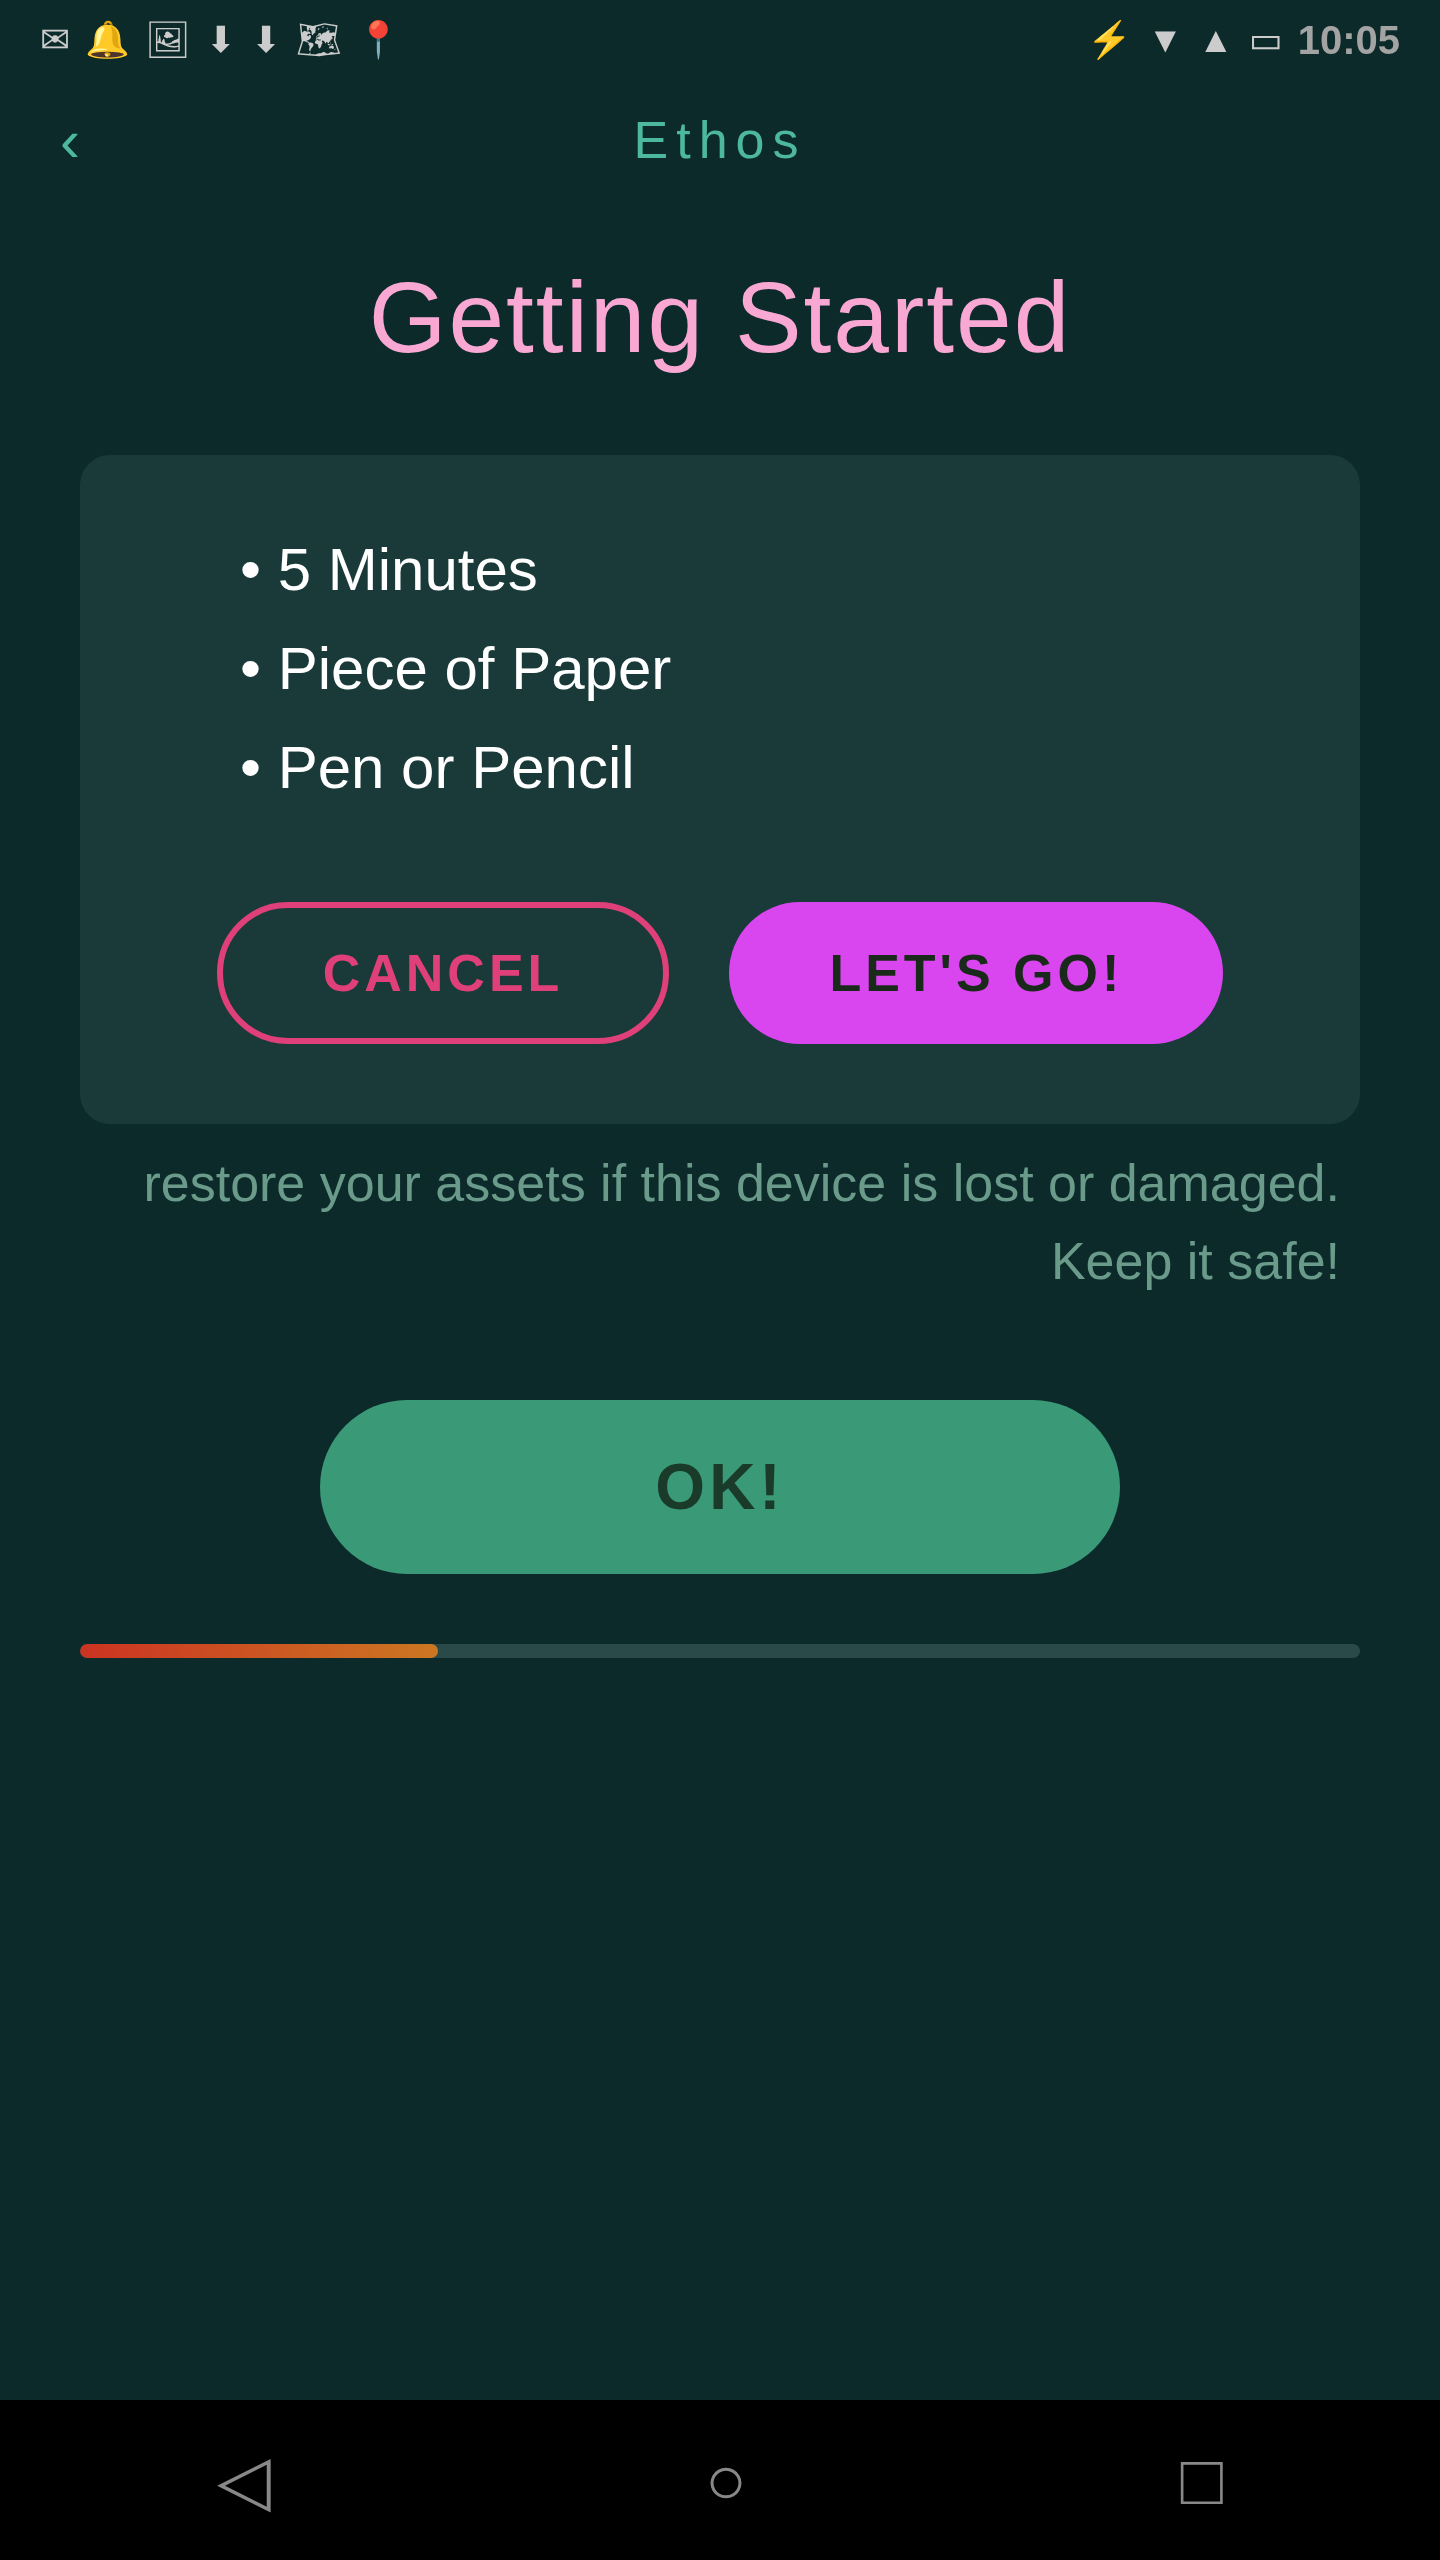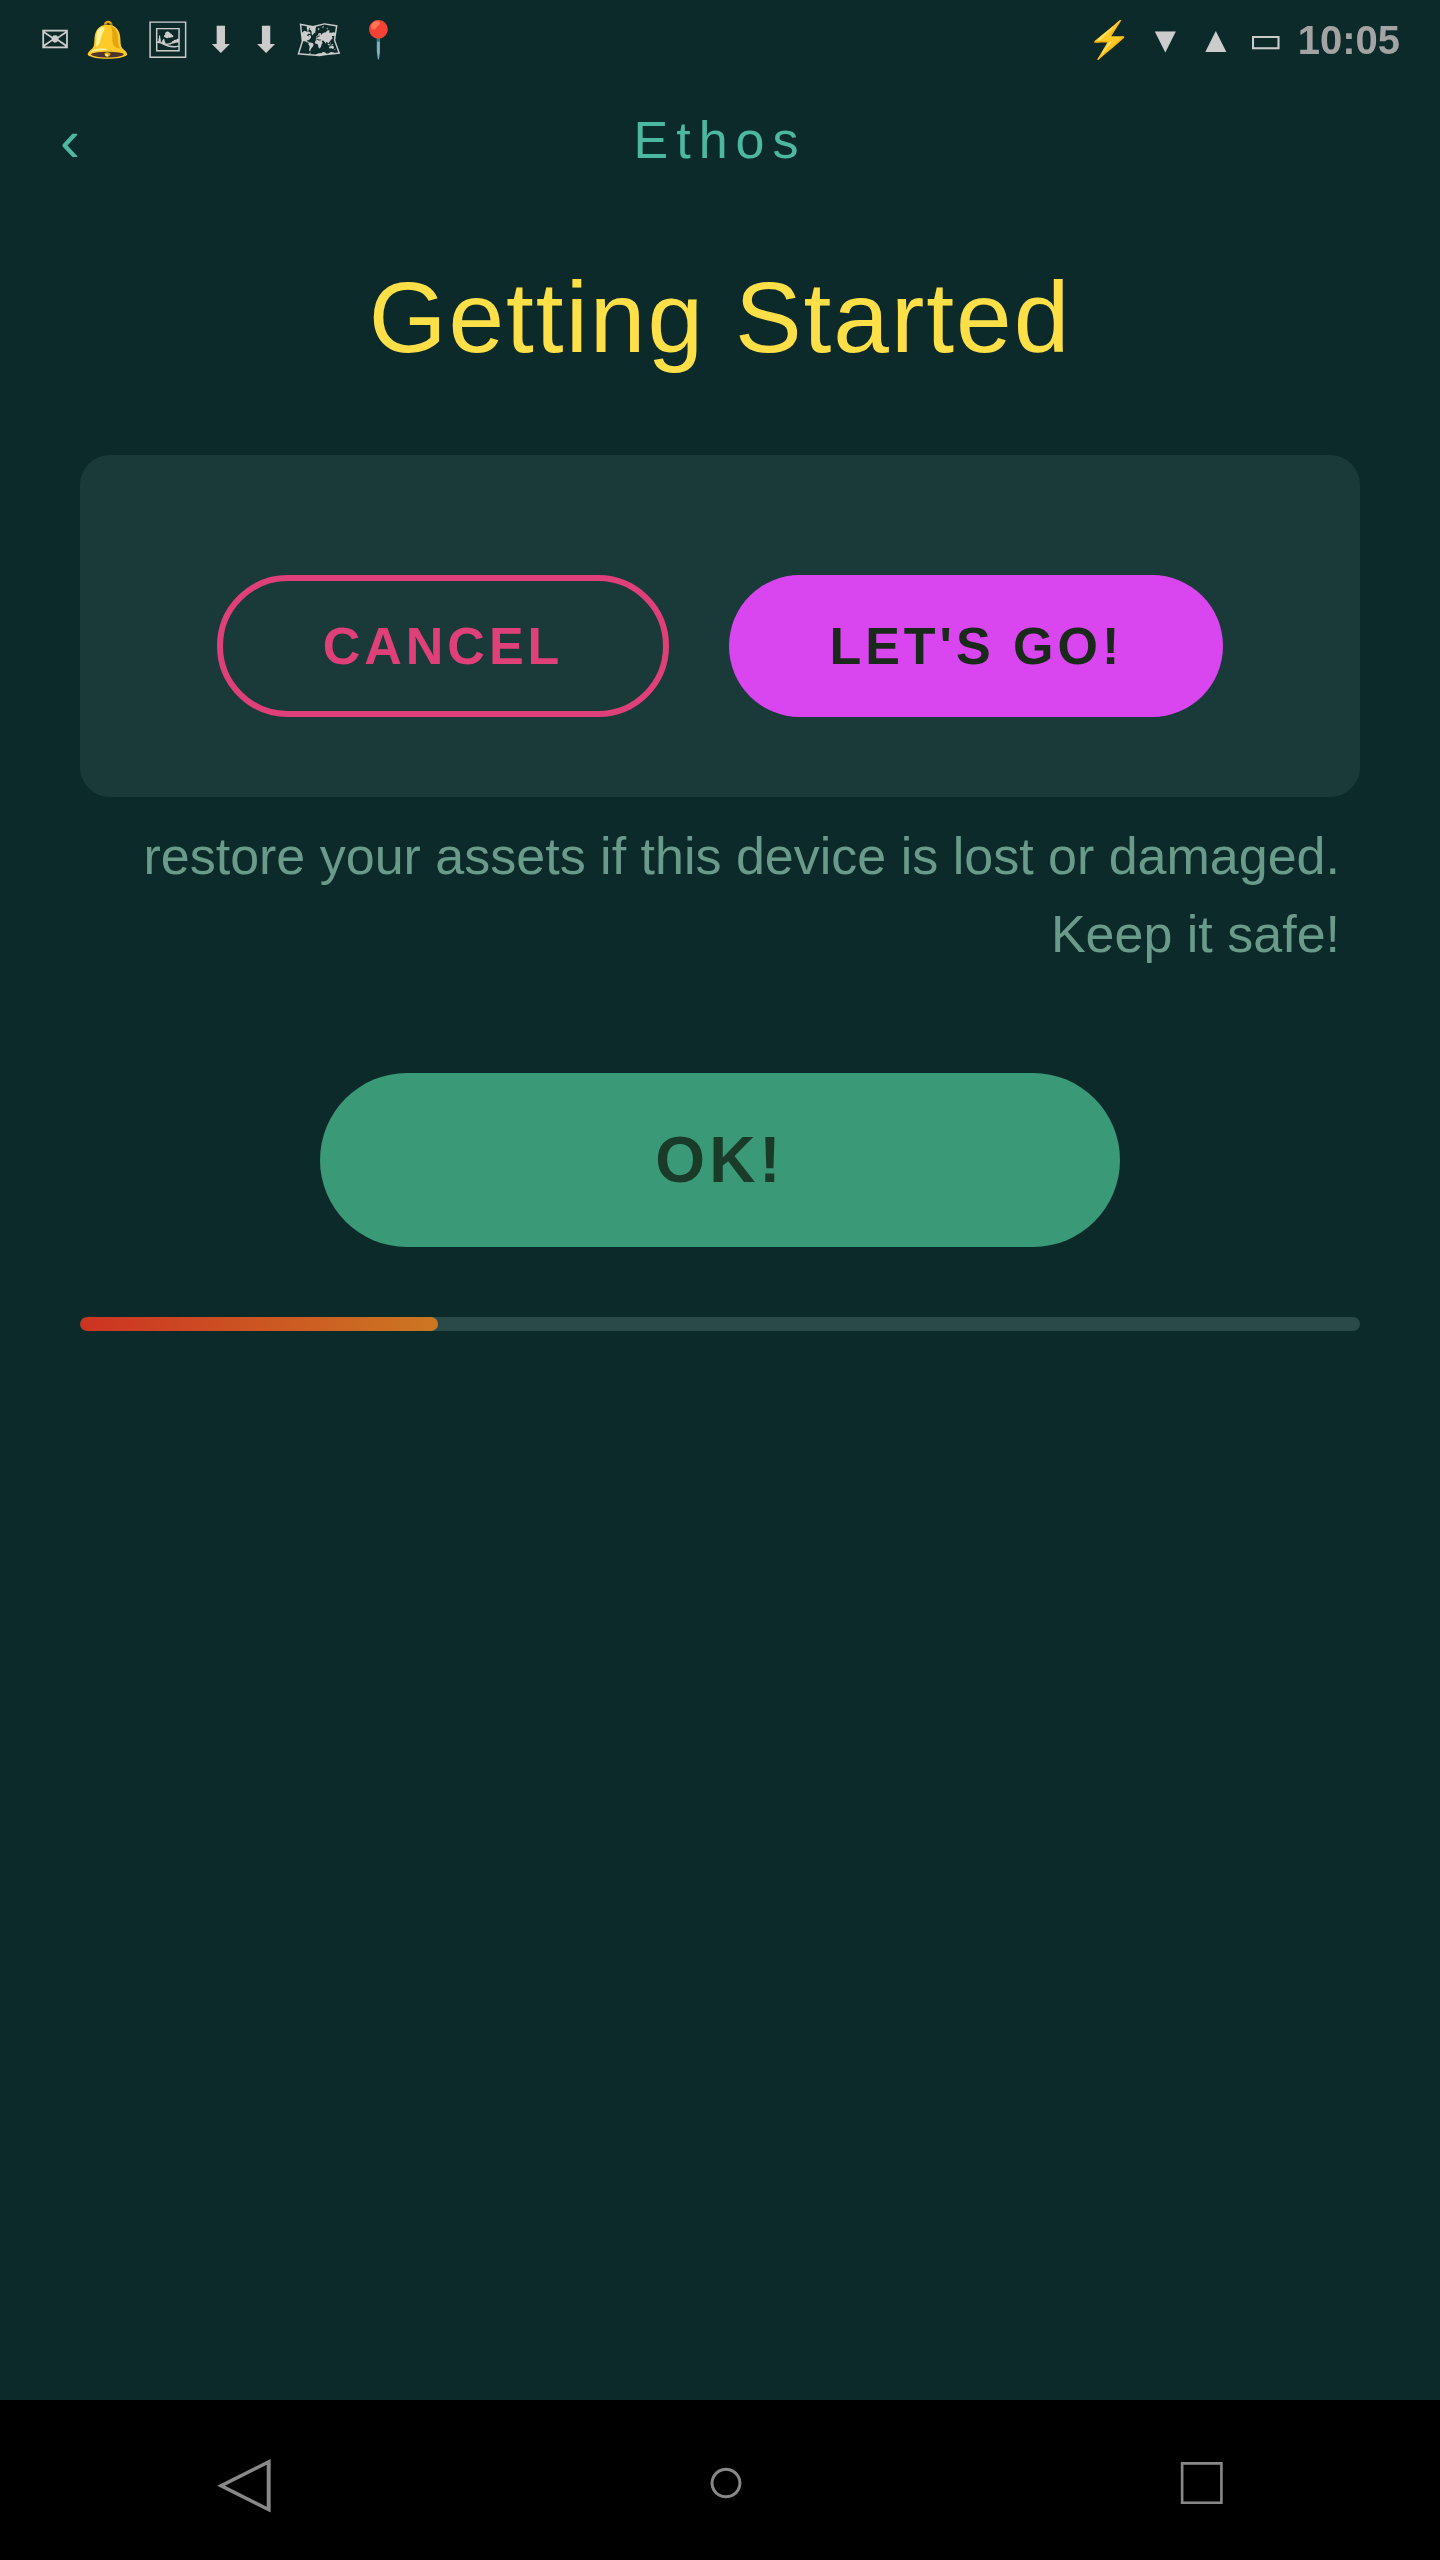--- a/index.html
+++ b/index.html
@@ -78,21 +78,21 @@
       font-weight: 300;
     }
 
     
     .page-title {
       text-align: center;
       padding: 60px 80px 80px;
     }
 
     .page-title-text {
-      color: #fde047;
+      color: #f9a8d4;
       font-size: 100px;
       font-weight: 400;
       letter-spacing: 2px;
     }
 
     
     .card {
       margin: 0 80px;
       background-color: #1a3a3a;
       border-radius: 30px;
@@ -254,20 +254,25 @@
 <div class="header">
   <span class="back-button">‹</span>
   <span class="header-title">Ethos</span>
 </div>
 
 <div class="page-title">
   <span class="page-title-text">Getting Started</span>
 </div>
 
 <div class="card">
+  <div class="card-items">
+    <div class="card-item">5 Minutes</div>
+    <div class="card-item">Piece of Paper</div>
+    <div class="card-item">Pen or Pencil</div>
+  </div>
   <div class="card-buttons">
     <button class="cancel-button">CANCEL</button>
     <button class="lets-go-button">LET'S GO!</button>
   </div>
 </div>
 
 <div class="background-text">
   <span class="background-text-content">restore your assets if this device is lost or damaged. Keep it safe!</span>
 </div>
 

